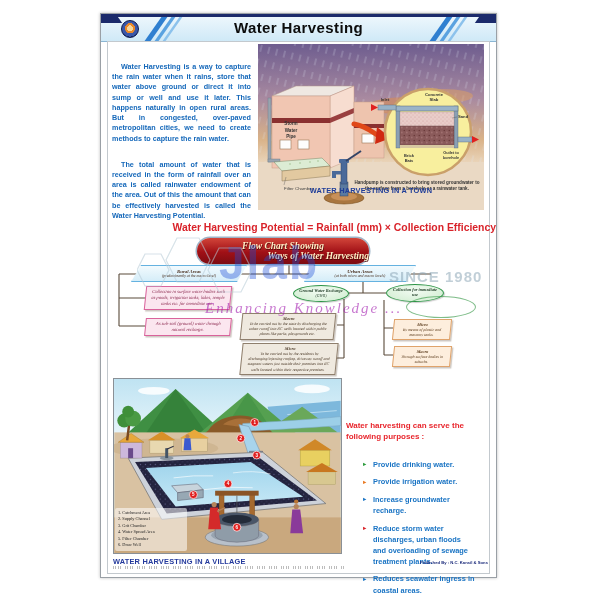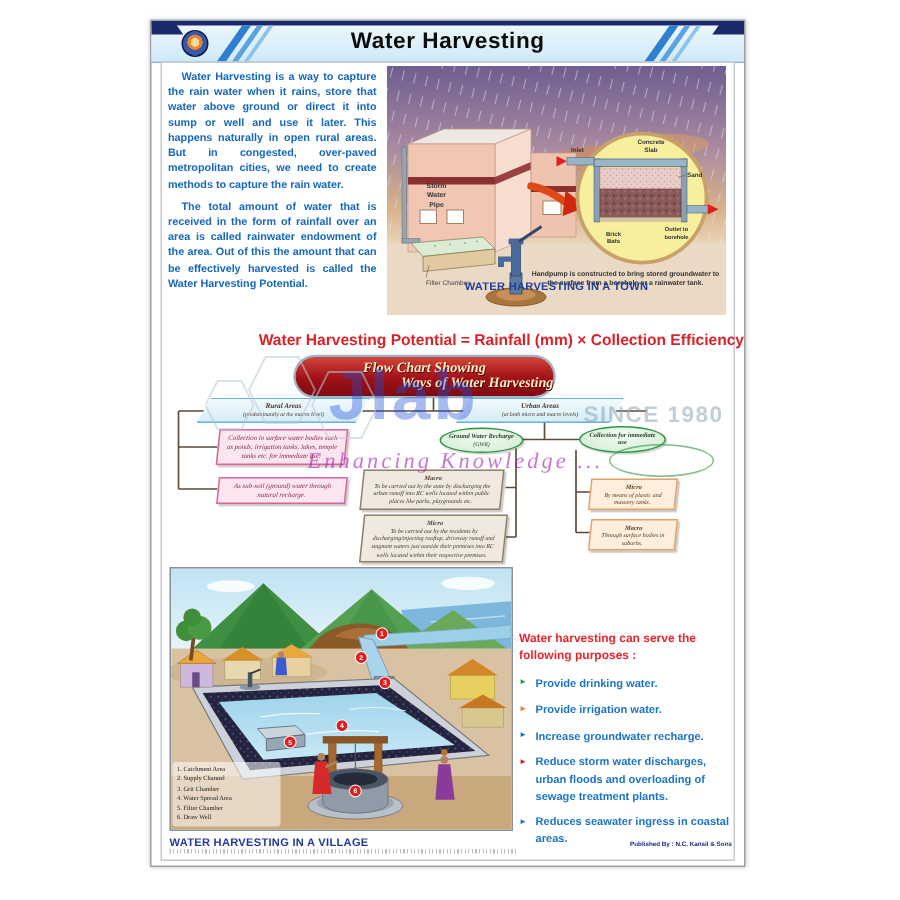--- a/index.html
+++ b/index.html
@@ -21,21 +21,21 @@
   .stripes span{position:absolute;top:0;width:6px;height:24px;background:#2f7fd0;transform:skewX(-35deg);}
   .stripes span:nth-child(2){left:10px;width:4px;background:#5aa2e0;}
   .stripes span:nth-child(3){left:18px;width:3px;background:#8cc2ec;}
   .stripes.left{left:52px;}
   .stripes.right{right:58px;}
   .title{position:absolute;left:0;right:0;top:5px;text-align:center;font-size:15px;font-weight:bold;
          color:#0c0c0c;letter-spacing:.4px;}
   .inner-frame{position:absolute;left:6px;right:6px;top:27px;bottom:3px;border:1px solid #c3c9ce;pointer-events:none;}
   
   .intro{position:absolute;left:11px;top:32px;width:139px;}
-  .intro p{margin:0 0 5px 0;text-indent:9px;color:#1568ba;font-weight:bold;font-size:7.2px;
+  .intro p{margin:16px 0 5px 0;text-indent:9px;color:#1568ba;font-weight:bold;font-size:7.2px;
            line-height:1.42;text-align:justify;}
   
   .town{position:absolute;left:152px;top:30px;width:236px;height:166px;}
   .town svg{display:block;}
   .town-note{position:absolute;left:252px;top:166px;width:128px;font-size:4.6px;line-height:1.35;
              color:#333;text-align:center;font-weight:bold;}
   .town-caption{position:absolute;left:152px;top:172px;width:236px;text-align:center;
                 font-size:7.4px;font-weight:bold;color:#1f3d99;letter-spacing:.2px;}
   
   .formula{position:absolute;left:0;right:0;top:208px;text-align:right;font-size:10.4px;
@@ -94,21 +94,21 @@
   .village{position:absolute;left:12px;top:364px;width:229px;height:176px;border:1px solid #8a9096;
            box-sizing:border-box;overflow:hidden;background:#cfe9f5;}
   .legend{position:absolute;left:14px;top:494px;width:66px;background:rgba(255,255,255,.55);
           border-radius:2px;padding:2px 3px;font-family:"Liberation Serif",serif;
           font-size:4.3px;line-height:1.5;color:#222;}
   .village-caption{position:absolute;left:12px;top:543px;width:229px;text-align:left;
                    font-size:7.4px;font-weight:bold;color:#23399c;letter-spacing:.2px;}
   
   .purposes{position:absolute;left:245px;top:407px;width:146px;}
   .purposes h3{margin:0 0 7px 0;font-size:8px;line-height:1.35;color:#e8262d;font-weight:bold;}
-  .purposes ul{margin:0;padding:0;list-style:none;}
+  .purposes ul{margin:16px;padding:0;list-style:none;}
   .purposes li{display:flex;margin-bottom:6.5px;font-size:7.4px;line-height:1.5;color:#1a74c4;font-weight:bold;}
   .purposes .bullet{flex:0 0 11px;font-size:5.5px;padding-top:1.5px;}
   .purposes li:nth-child(1) .bullet{color:#2a9a3a;}
   .purposes li:nth-child(2) .bullet{color:#e87820;}
   .purposes li:nth-child(3) .bullet{color:#1a74c4;}
   .purposes li:nth-child(4) .bullet{color:#d92229;}
   .purposes li:nth-child(5) .bullet{color:#1a74c4;}
   
   .copyright-strip{position:absolute;left:12px;top:552px;width:232px;height:2.5px;opacity:.65;
      background:repeating-linear-gradient(90deg,#999 0 .8px,transparent .8px 2.4px);}

